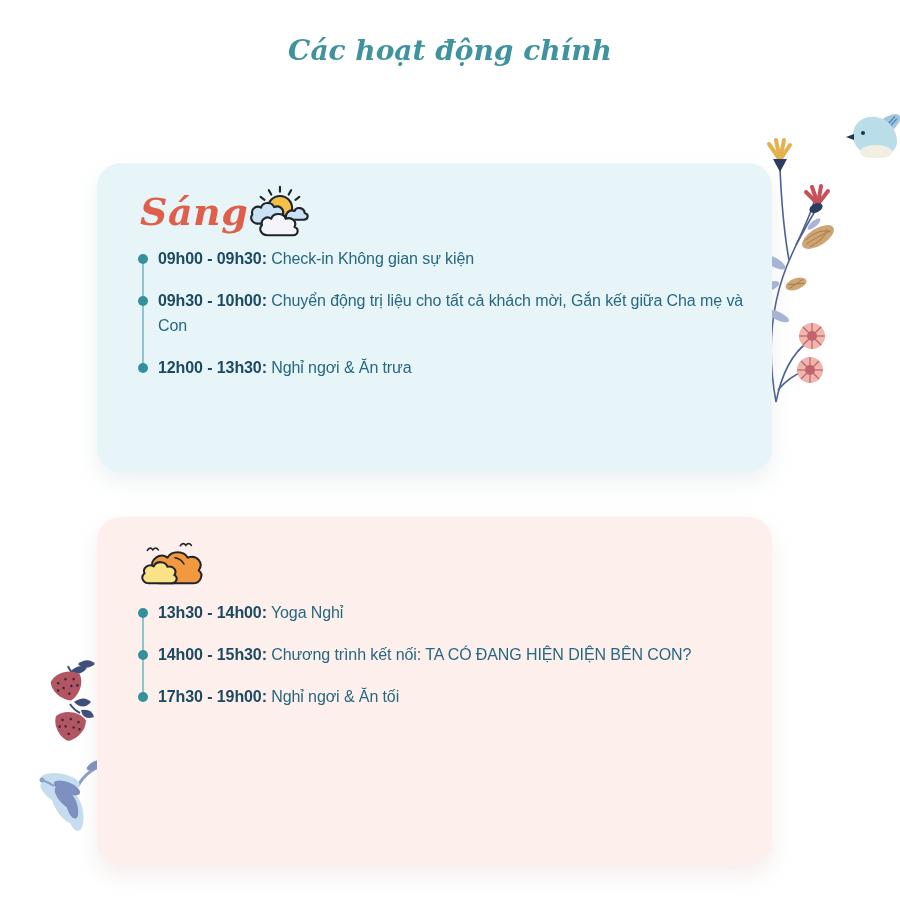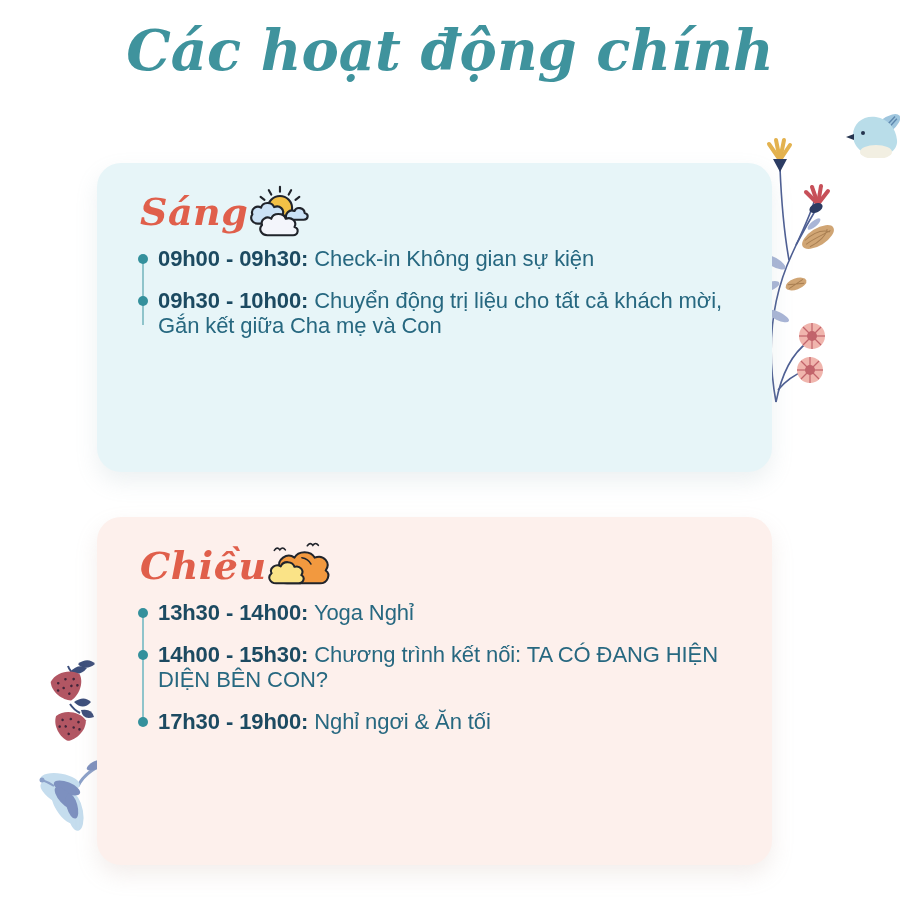--- a/index.html
+++ b/index.html
@@ -6,21 +6,21 @@
   html,body { background:#ffffff; }
   body { font-family:"Liberation Sans","DejaVu Sans",sans-serif; }
 
   .canvas { position:relative; width:900px; height:898px; margin:0 auto;
             background:#ffffff; overflow:hidden; }
 
   
   .title { position:absolute; top:26px; left:0; width:100%; text-align:center;
            font-family:"DejaVu Serif","Liberation Serif",serif;
            font-style:italic; font-weight:bold;
-           font-size:56px; line-height:49px; color:#3f939d; z-index:2; }
+           font-size:28px; line-height:49px; color:#3f939d; z-index:2; }
 
   
   .card { position:absolute; left:97px; width:675px; border-radius:24px;
           padding:22px 8px 0 41px; z-index:1; }
   .card-morning  { top:163px; height:309px; background:#e7f5f8;
                    box-shadow:0 10px 22px rgba(140,170,175,.16); }
   .card-afternoon{ top:517px; height:348px; background:#fdf0ec;
                    box-shadow:0 10px 22px rgba(190,160,150,.18); }
 
   .card-header { display:flex; align-items:center; height:52px;
@@ -28,21 +28,21 @@
   .card-header h2 { font-family:"DejaVu Serif","Liberation Serif",serif;
                     font-style:italic; font-weight:bold;
                     font-size:38px; color:#e05f4b; letter-spacing:.5px; }
   .hicon svg { display:block; }
 
   
   .timeline { list-style:none; position:relative; }
   .tl-line { position:absolute; left:4px; top:12px; width:2px;
              height:calc(100% - 25px); background:#8fc4cb; }
   .timeline li { position:relative; padding-left:20px; margin-bottom:17px;
-                 font-size:22px; line-height:25px; letter-spacing:-0.1px;
+                 font-size:16px; line-height:25px; letter-spacing:-0.1px;
                  color:#276880; }
   .timeline li .dot { position:absolute; left:0; top:7.5px; width:10px; height:10px;
                       border-radius:50%; background:#34909c; }
   .timeline li b { color:#1c4a61; font-weight:bold; }
 
   
   .deco { position:absolute; z-index:0; }
   .deco svg { display:block; }
   .deco-bird        { left:846px; top:108px; }
   .deco-branch      { left:756px; top:132px; }
@@ -209,26 +209,30 @@
       <li>
         <span class="dot"></span>
         <b>09h00 - 09h30:</b>
         <span>Check-in Không gian sự kiện</span>
       </li>
       <li>
         <span class="dot"></span>
         <b>09h30 - 10h00:</b>
         <span>Chuyển động trị liệu cho tất cả khách mời, Gắn kết giữa Cha mẹ và Con</span>
       </li>
+      <li>
+        <span class="dot"></span>
+        <b>12h00 - 13h30:</b>
+        <span>Nghỉ ngơi &amp; Ăn trưa</span>
+      </li>
     </ul>
   </section>
 
   <section class="card card-afternoon">
     <div class="card-header">
-      <h2>Chiều</h2>
       <span class="hicon">
         <svg width="66" height="56" viewBox="0 0 72 56">
           <path d="M8 12 q3 -4.5 6 -0.5 q3 -4 6 0" stroke="#20242b" stroke-width="1.8" fill="none" stroke-linecap="round"></path>
           <path d="M44 7 q3 -4.5 6 -0.5 q3 -4 6 0" stroke="#20242b" stroke-width="1.8" fill="none" stroke-linecap="round"></path>
           <path d="M22 48 C 12 48 8 38 14 32 C 10 22 22 14 30 20 C 34 12 48 12 52 20 C 62 16 70 26 64 34 C 70 38 66 48 58 48 Z" fill="#f2993f" stroke="#20242b" stroke-width="2.2" stroke-linejoin="round"></path>
           <path d="M38 20 q7 1 10 7" stroke="#20242b" stroke-width="1.6" fill="none" stroke-linecap="round"></path>
           <path d="M10 48 C 3 48 0 41 5 37 C 2 31 10 26 15 29.5 C 17.5 23 28 23.5 30 30 C 36 28 41 34 37.5 39 C 42 41 40 48 34.5 48 Z" fill="#fae387" stroke="#20242b" stroke-width="2.2" stroke-linejoin="round"></path>
         </svg>
       </span>
     </div>

